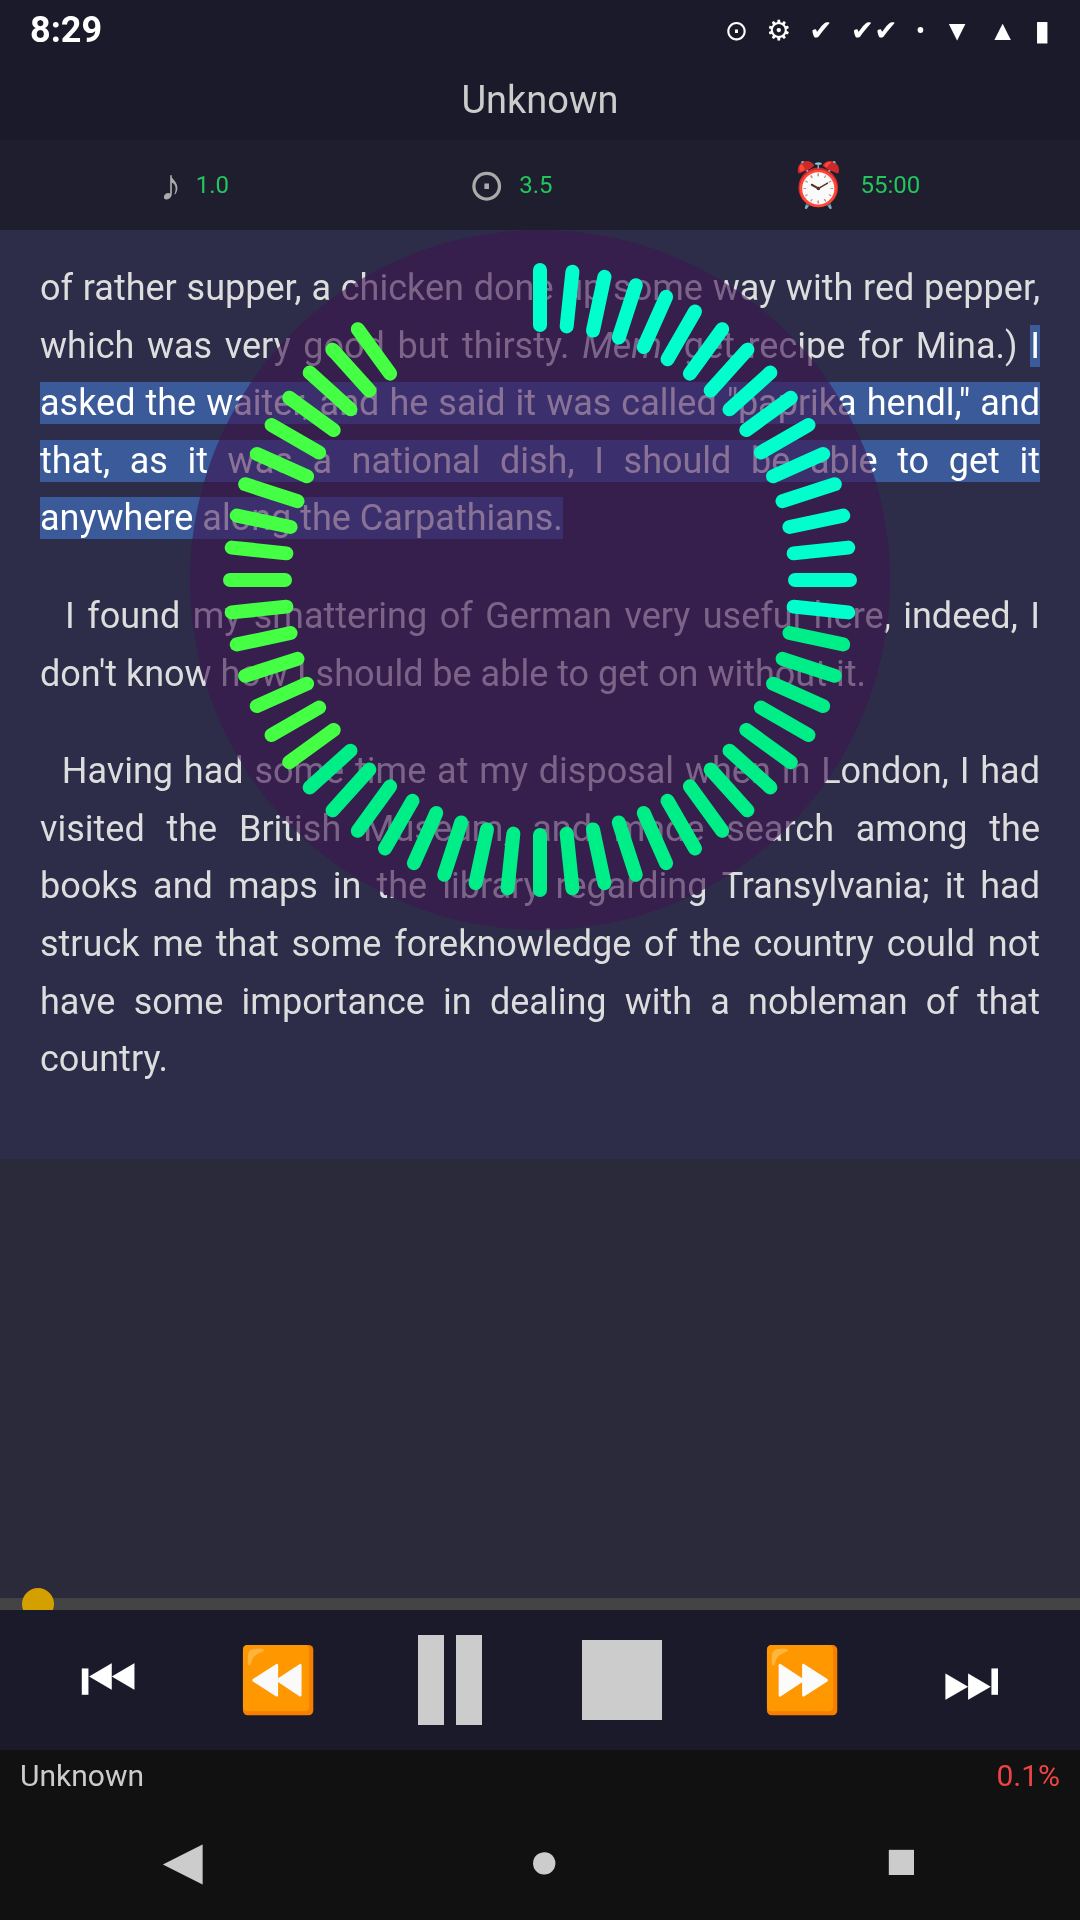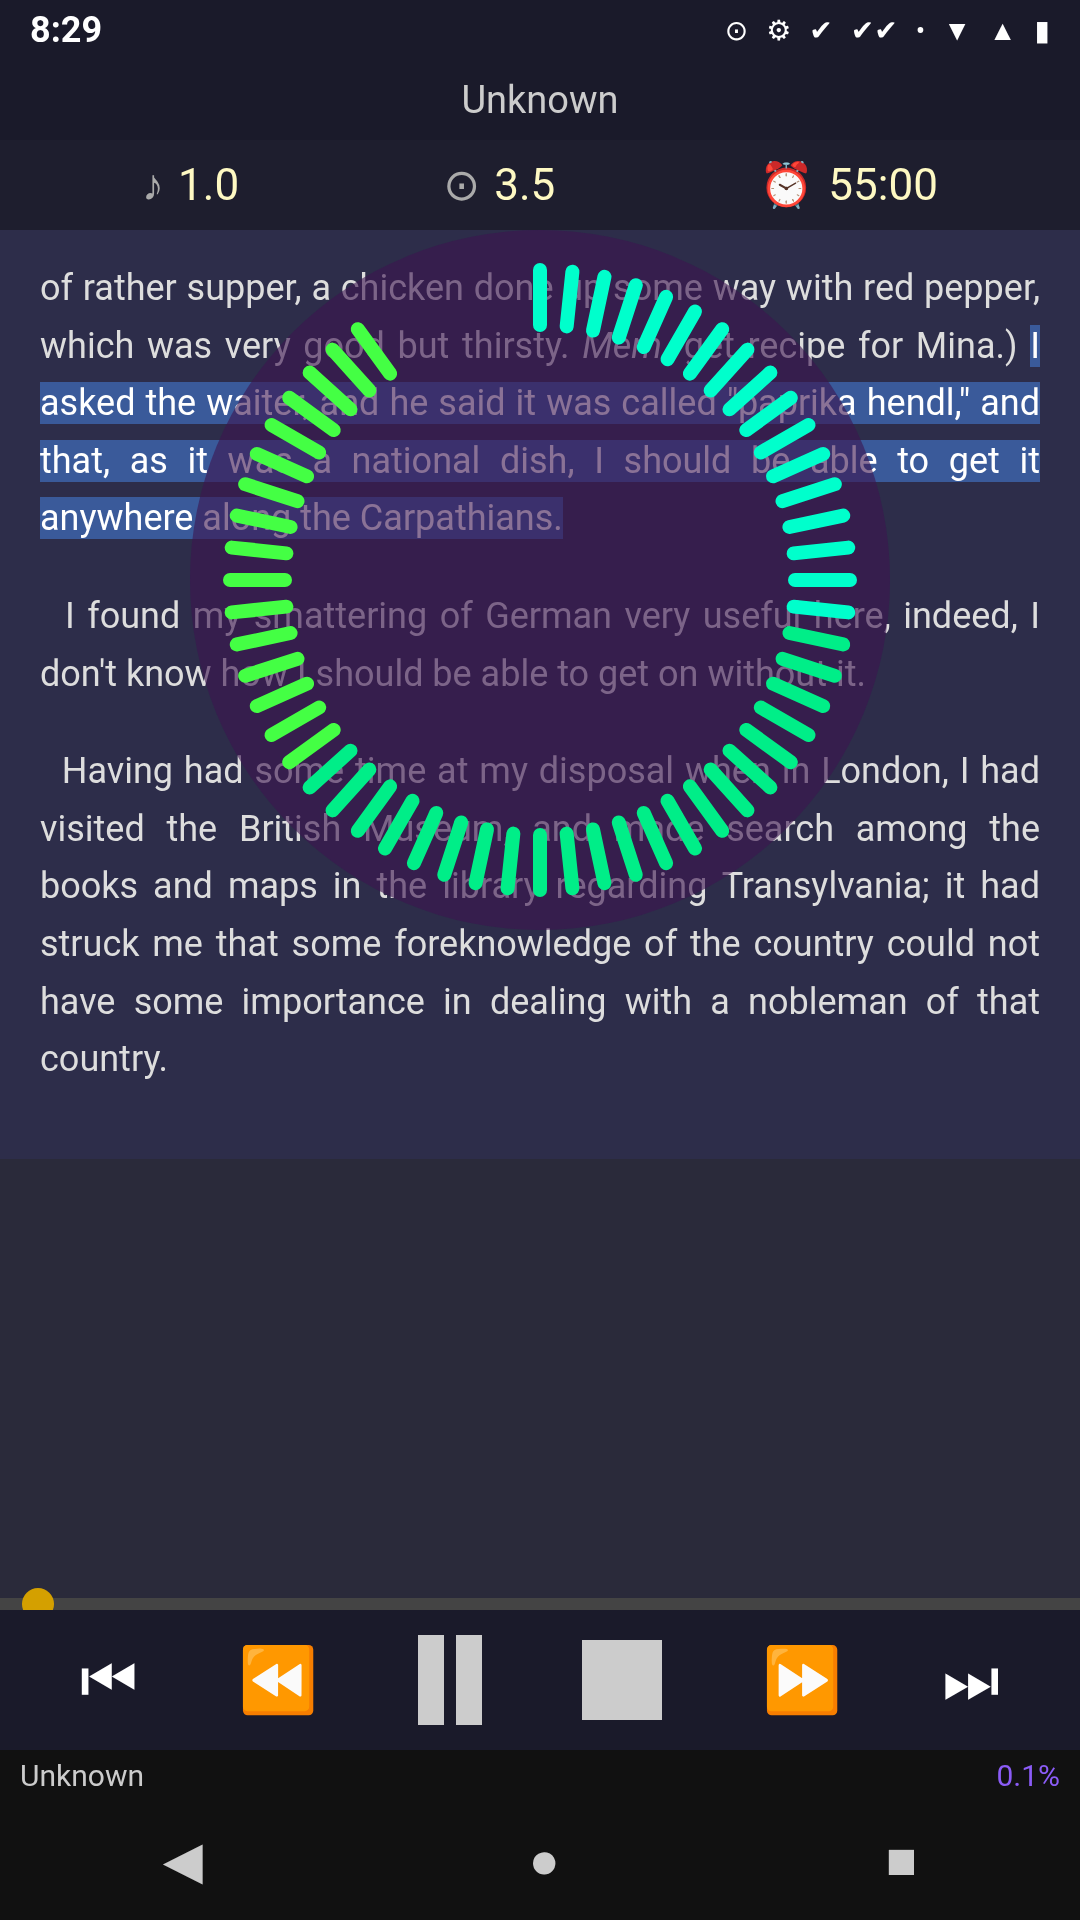--- a/index.html
+++ b/index.html
@@ -70,22 +70,22 @@
     .control-item {
       display: flex;
       align-items: center;
       gap: 14px;
     }
     .control-icon {
       font-size: 44px;
       color: #aaa;
     }
     .control-value {
-      font-size: 44px;
-      color: #fef9c3;
+      font-size: 24px;
+      color: #22c55e;
     }
 
     
     #book-text {
       width: 100%;
       background: #2d2d4a;
       padding: 30px 40px;
       flex: 1;
       position: relative;
     }
@@ -227,21 +227,21 @@
       justify-content: space-between;
       padding: 0 20px;
       z-index: 10;
     }
     .track-name {
       font-size: 30px;
       color: #ccc;
     }
     .track-percent {
       font-size: 30px;
-      color: #8b5cf6;
+      color: #ef4444;
     }
 
     
     #nav-bar {
       position: absolute;
       bottom: 0;
       width: 100%;
       height: 120px;
       background: #111;
       display: flex;

